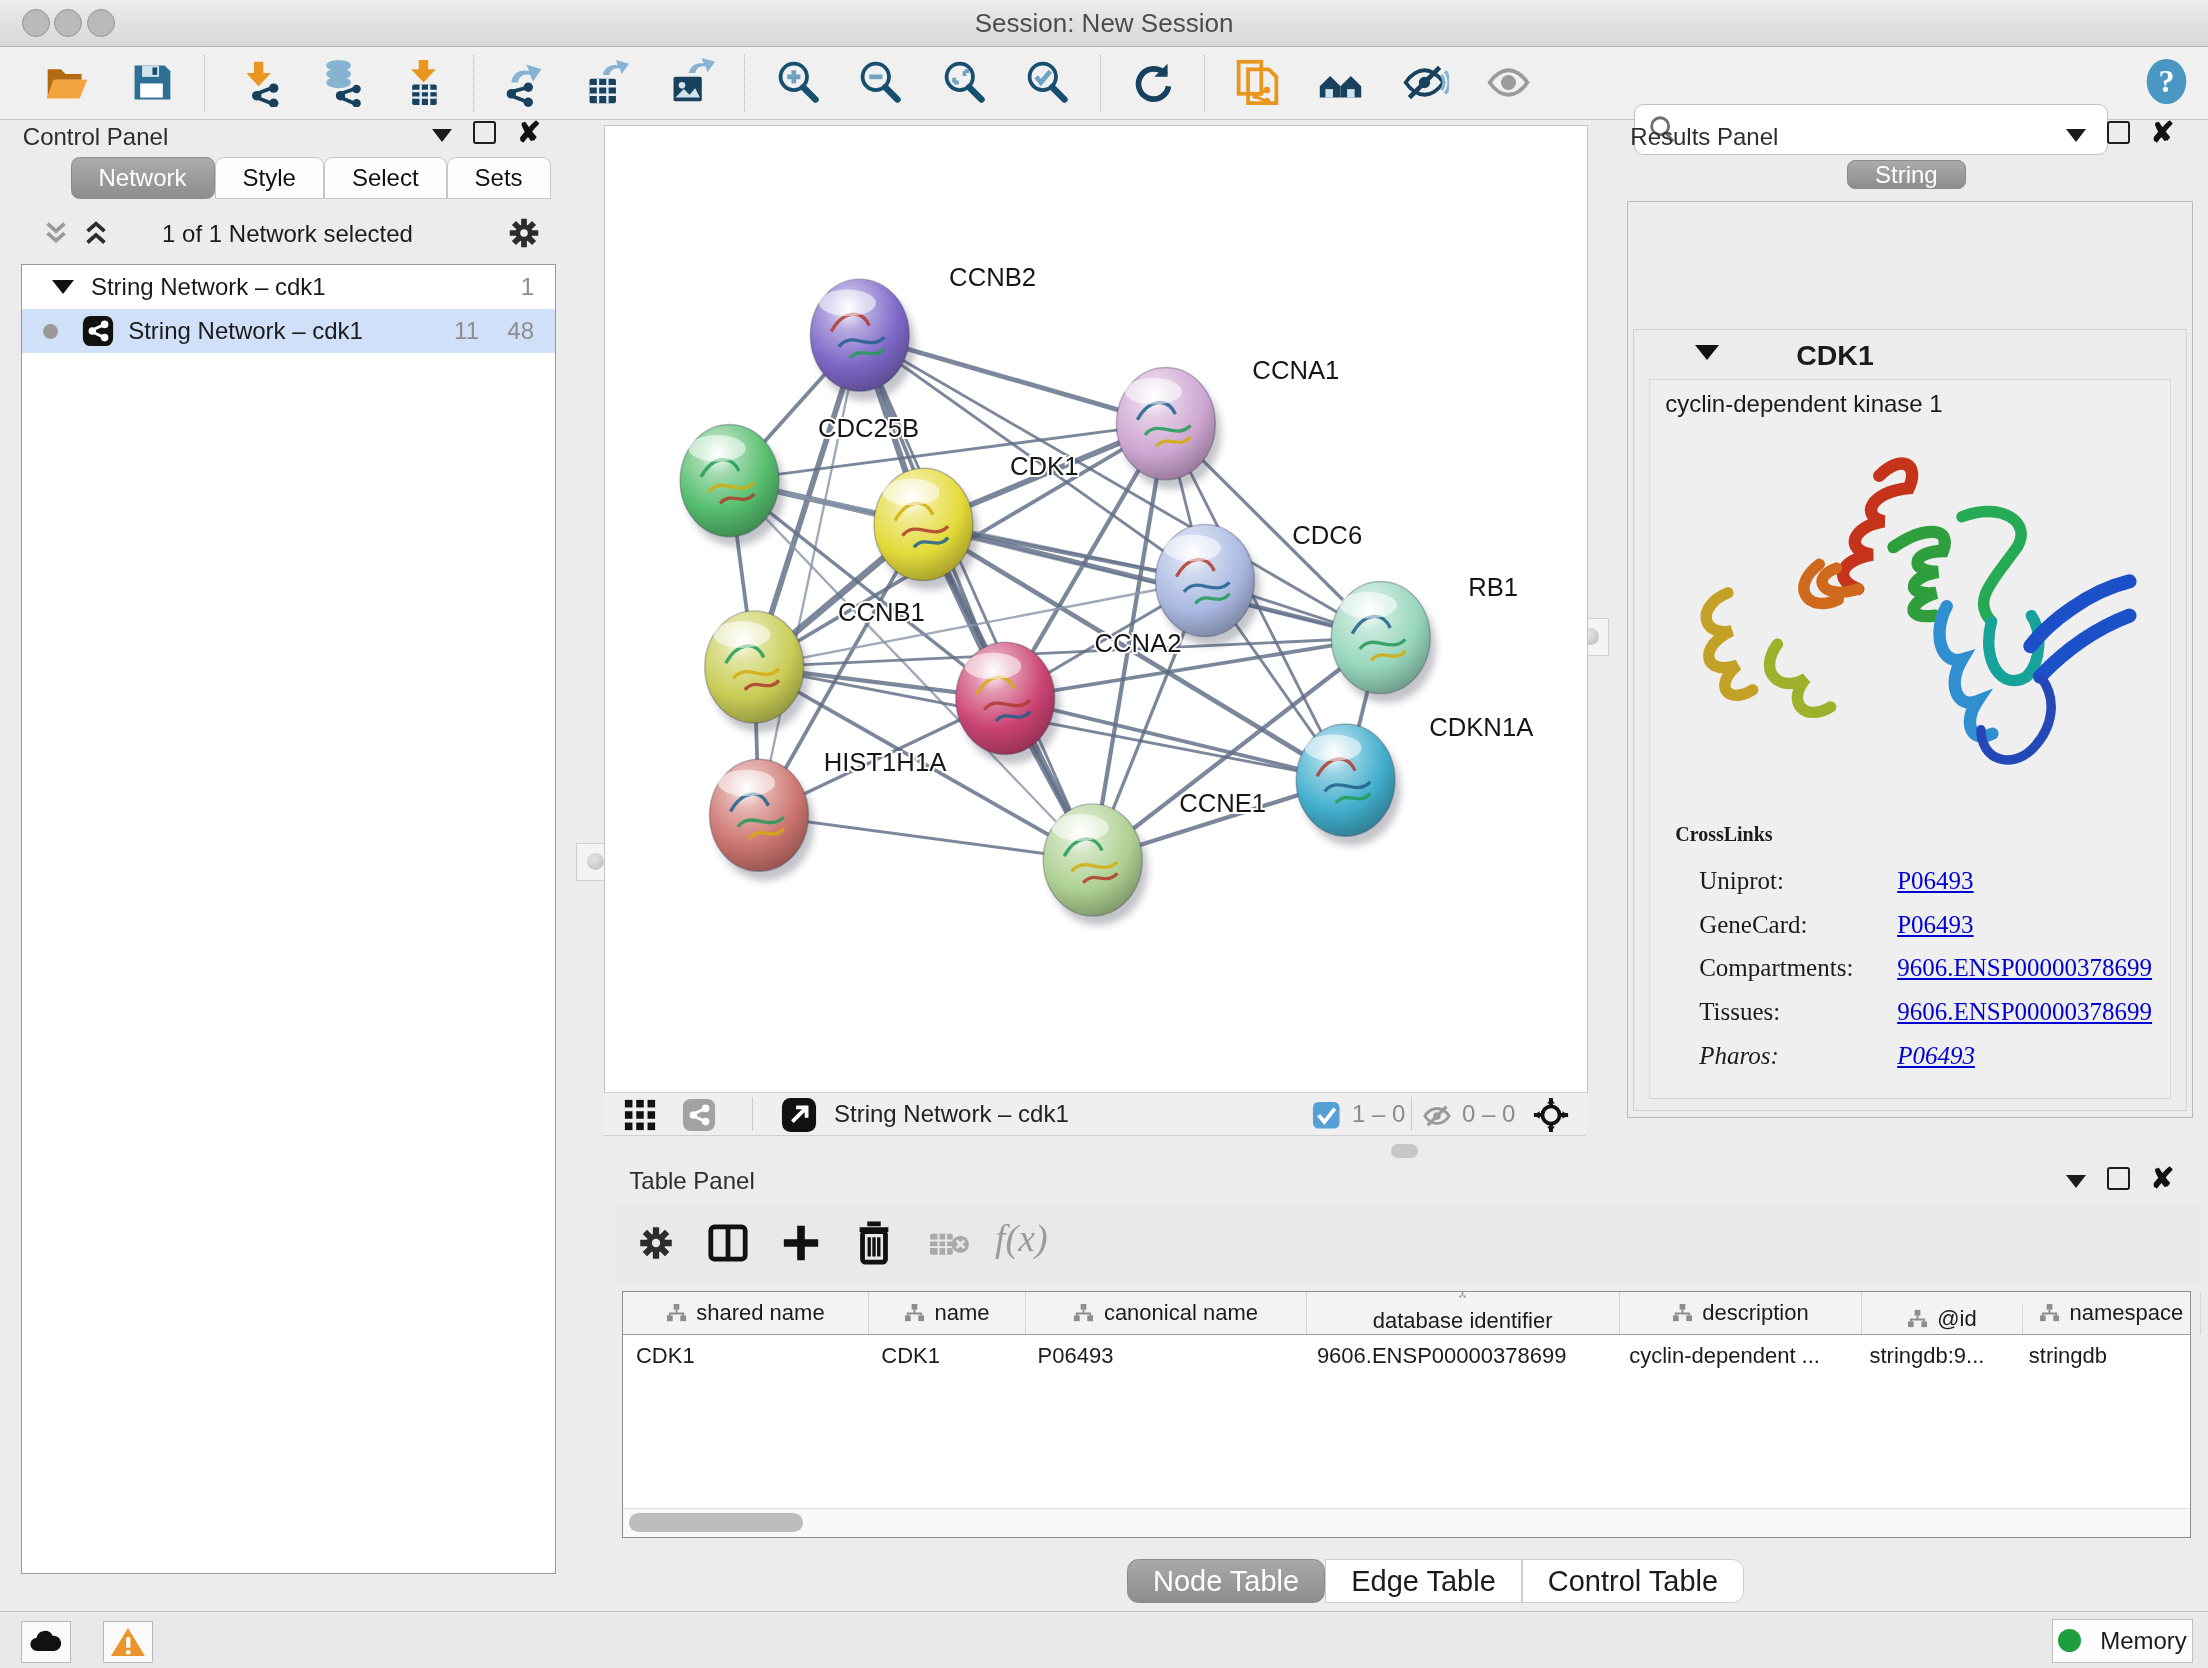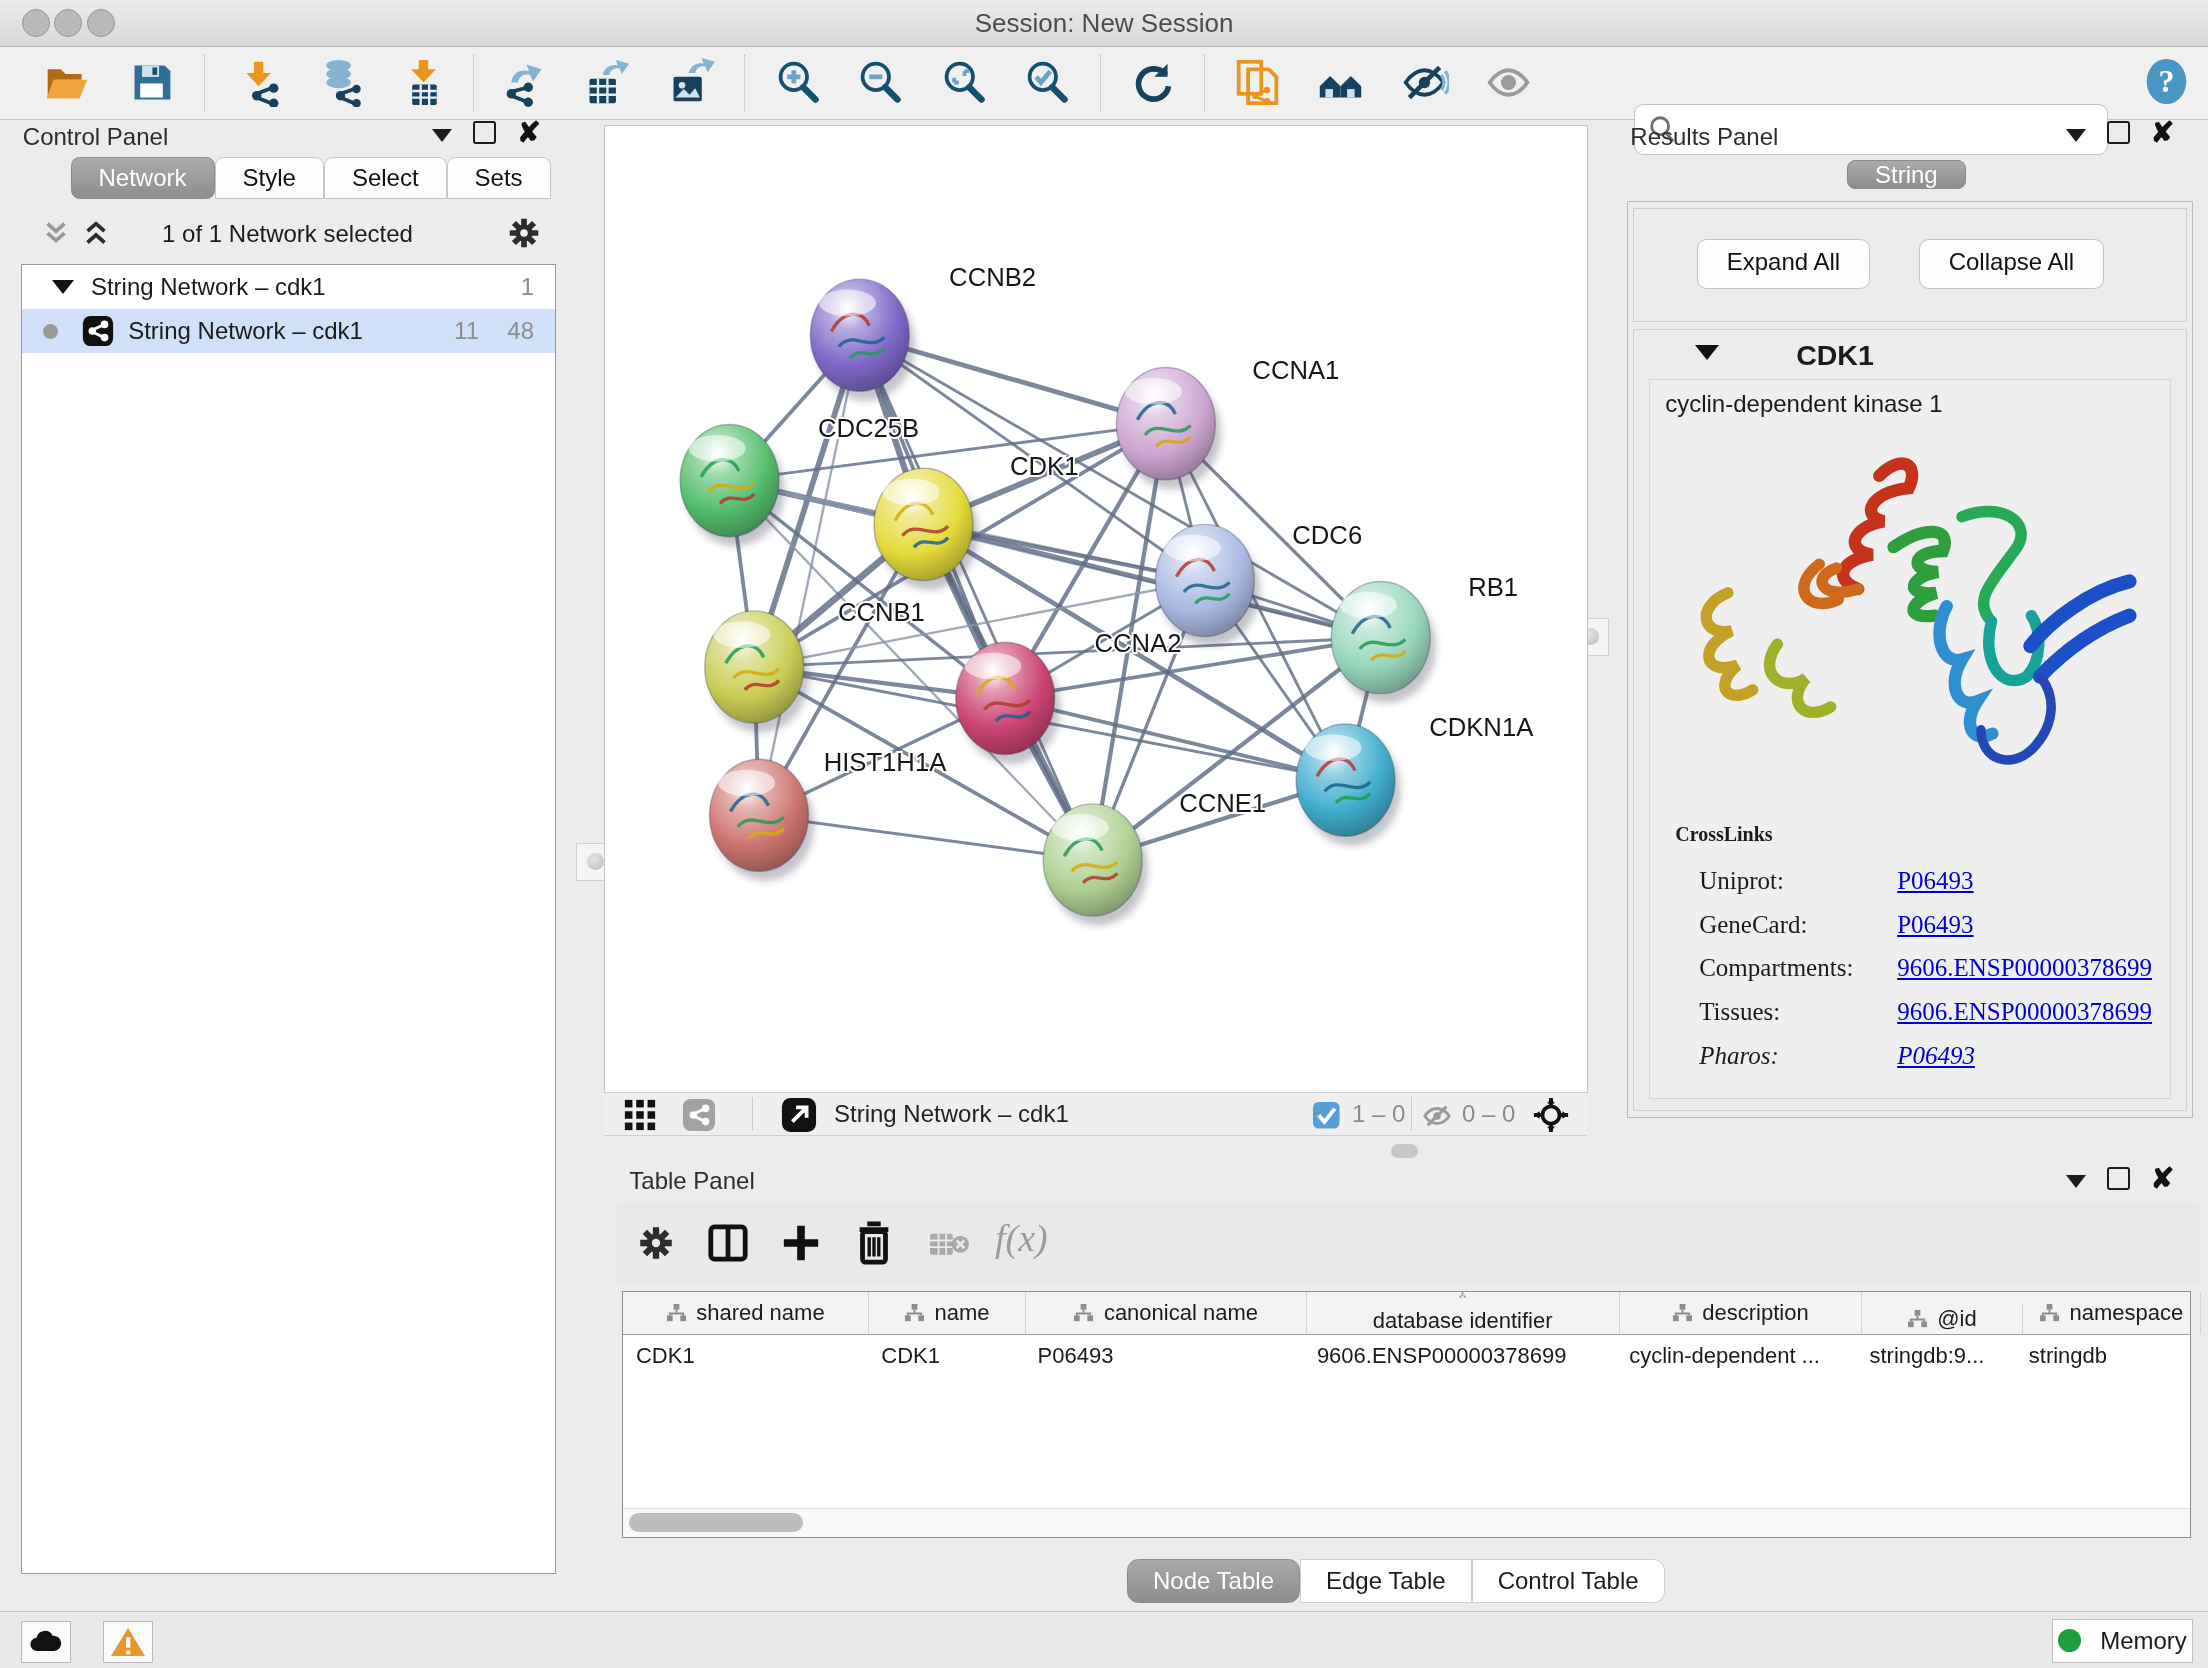--- a/index.html
+++ b/index.html
@@ -62,21 +62,21 @@
   .tp-toolbar{position:absolute;top:38px;left:0;right:0;height:80px;background:#e9e9e9;border-radius:3.8px;}
   .tp-table{position:absolute;top:126px;left:5.7px;right:7.6px;height:245px;background:#fff;border:1.9px solid #8f8f8f;}
   .thead{height:42px;background:#f3f3f3;border-bottom:1.9px solid #9c9c9c;display:flex;}
   .th{font-size:22px;display:flex;align-items:center;justify-content:center;gap:9.5px;
     border-right:1px solid #d5d5d5;overflow:hidden;white-space:nowrap;flex:0 0 auto;}
   .trowd{height:42px;display:flex;font-size:22px;}
   .td{display:flex;align-items:center;padding-left:13.3px;overflow:hidden;white-space:nowrap;flex:0 0 auto;}
   .tscroll{position:absolute;left:0;right:0;bottom:0;height:28.5px;background:#f8f8f8;border-top:1px solid #e2e2e2;}
   .thumb{position:absolute;left:6.7px;top:4.8px;width:174px;height:19px;border-radius:9.5px;background:#bdbdbd;}
   .tp-tabs{position:absolute;bottom:9.5px;left:511px;display:flex;}
-  .btab{border:1px solid #cecece;background:#fff;font-size:24px;line-height:42px;height:42px;padding:0 25px;}
+  .btab{border:1px solid #cecece;background:#fff;font-size:29px;line-height:42px;height:42px;padding:0 25px;}
   .btab:first-child{border-radius:11.4px 0 0 11.4px;}
   .btab:last-child{border-radius:0 11.4px 11.4px 0;}
   .btab.active{background:linear-gradient(#a9a9a9,#8d8d8d);color:#fff;border-color:#8b8b8b;border-radius:11.4px;}
   
   .rp{position:absolute;left:1617px;top:119px;width:582px;bottom:56px;}
   .rp-tab{position:absolute;left:230px;top:36px;}
   .rp-box{position:absolute;left:9.5px;right:5.7px;top:82px;height:915px;background:#ececec;border:1.9px solid #b9b9b9;}
   .rp-top{position:absolute;left:5.7px;right:5.7px;top:5.7px;height:112px;border:1.9px solid #cfcfcf;}
   .rbtn{position:absolute;top:30px;height:48px;border:1.9px solid #c4c4c4;border-radius:9.5px;
     background:#fdfdfd;font-size:24px;line-height:44px;padding:0 28.5px;color:#111;}
@@ -743,24 +743,20 @@
   <div class="phead" style="top:3.8px">Results Panel</div>
   <div class="hicons" style="width:124px">
     <span class="h-arrow"></span>
     <span class="h-float"></span>
     <span class="h-close">✘</span>
   </div>
   <div class="rp-tab">
     <span class="tab active">String</span>
   </div>
   <div class="rp-box">
-    <div class="rp-top">
-      <span class="rbtn" style="left:63px">Expand All</span>
-      <span class="rbtn" style="left:285px">Collapse All</span>
-    </div>
     <div class="rp-main">
       <div class="cdk-head">
         <span class="cdk-disc"></span>
         <span class="cdk-name">CDK1</span>
       </div>
       <div class="cdk-box">
         <div class="cdk-desc">cyclin-dependent kinase 1</div>
         <svg style="position:absolute;left:15px;top:53px" width="495" height="371" viewBox="0 0 520 390">
           <rect x="0" y="0" width="520" height="390" fill="#efefef"></rect>
           <g fill="none" stroke-linecap="round">

